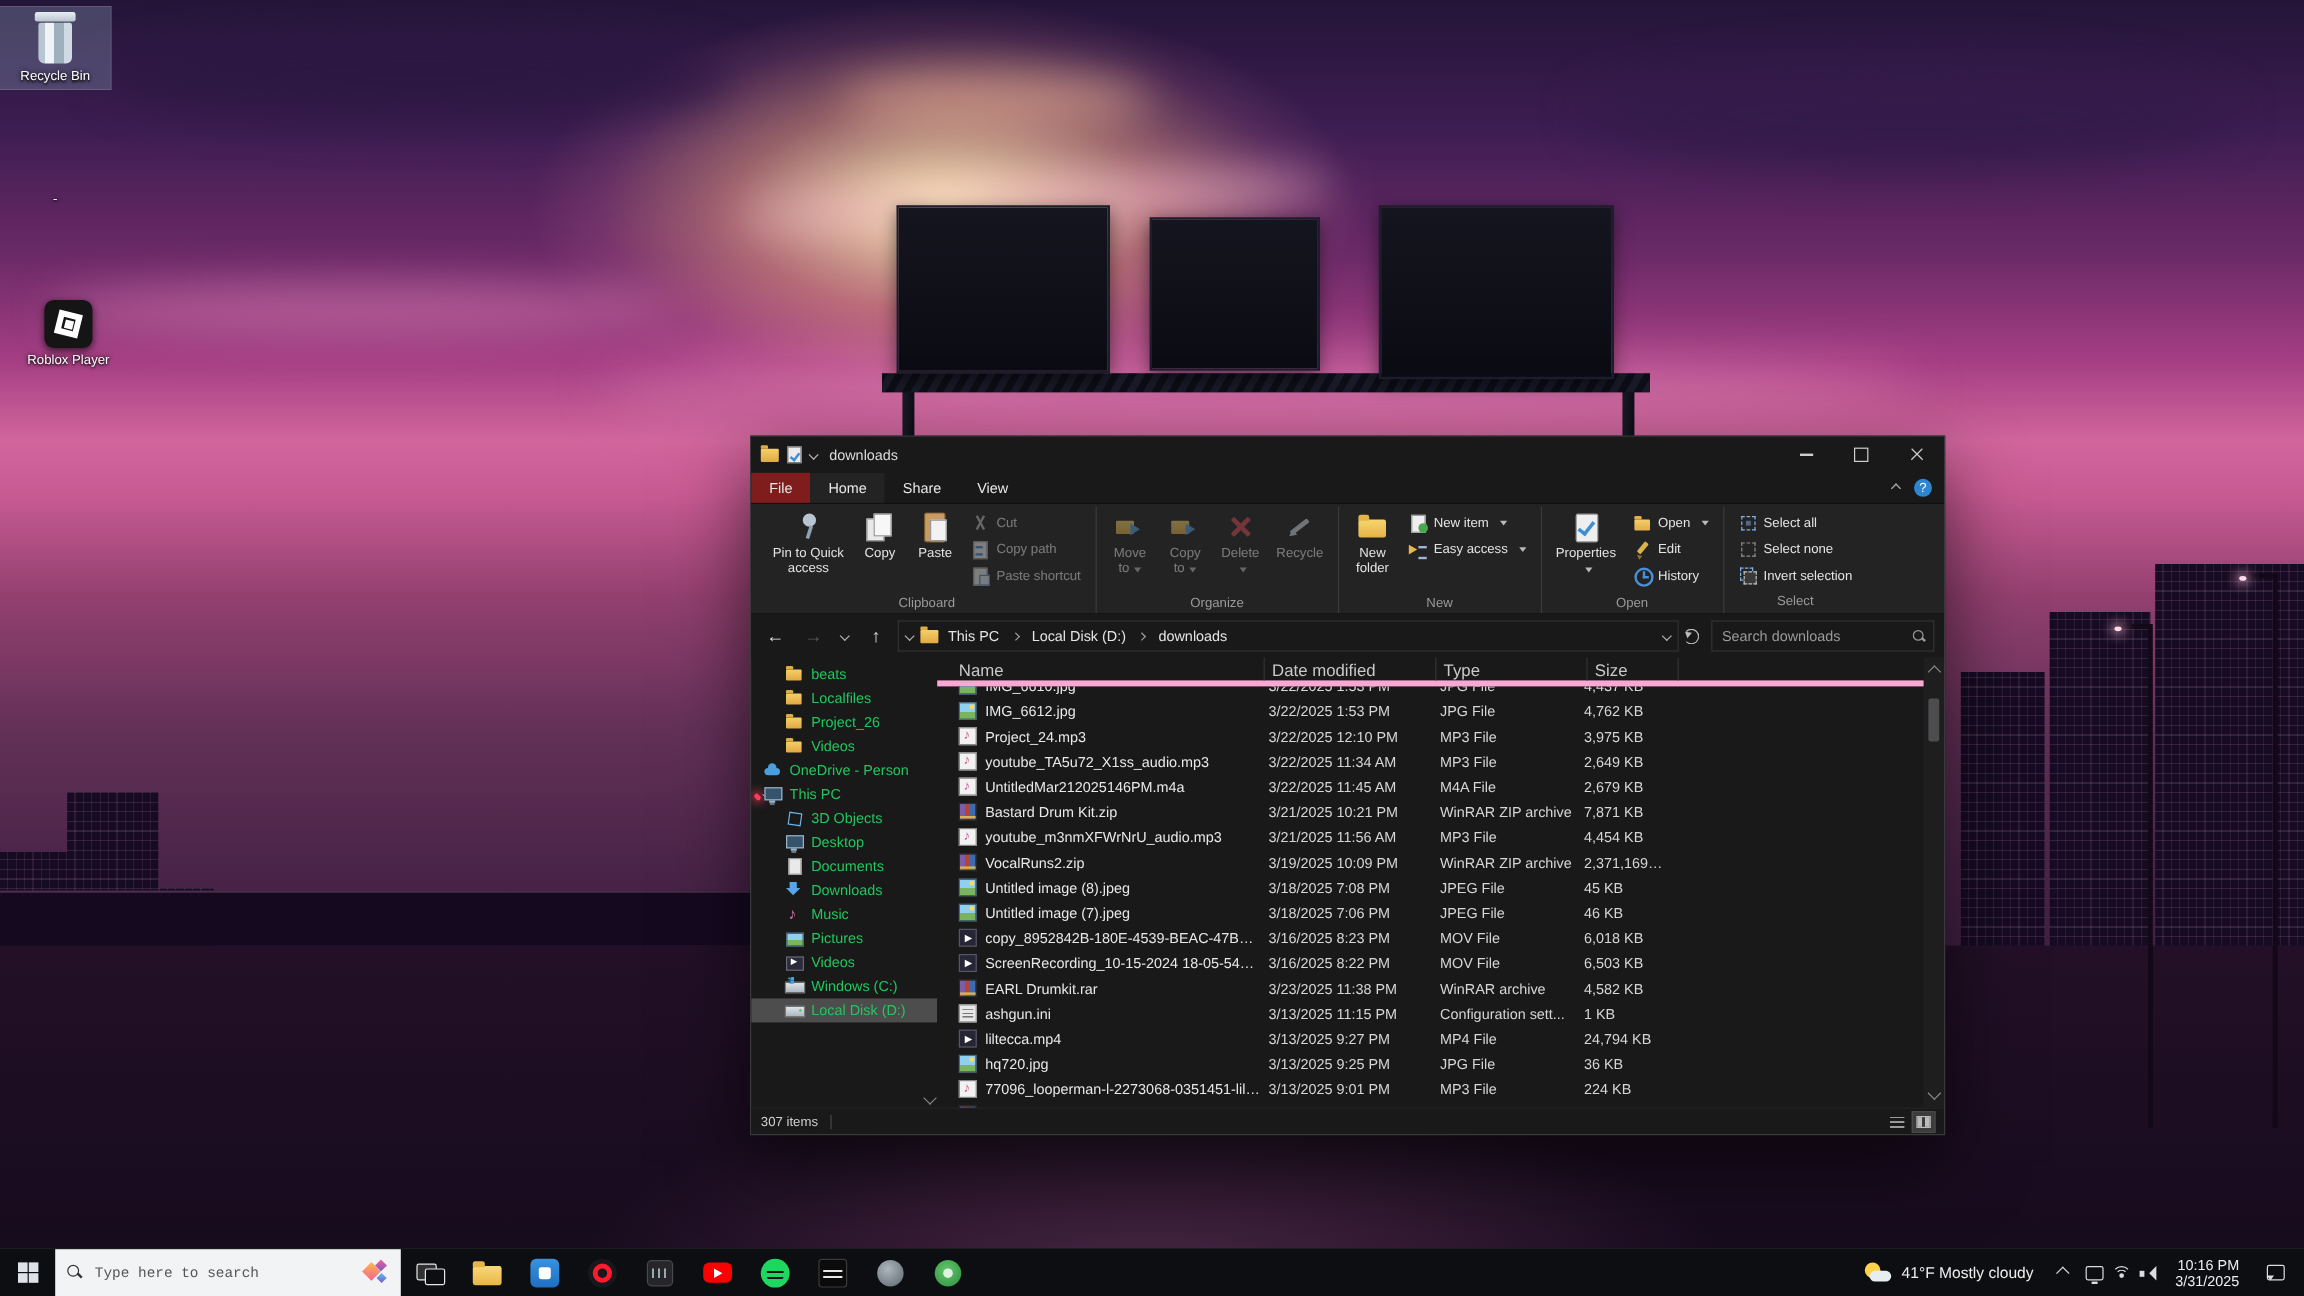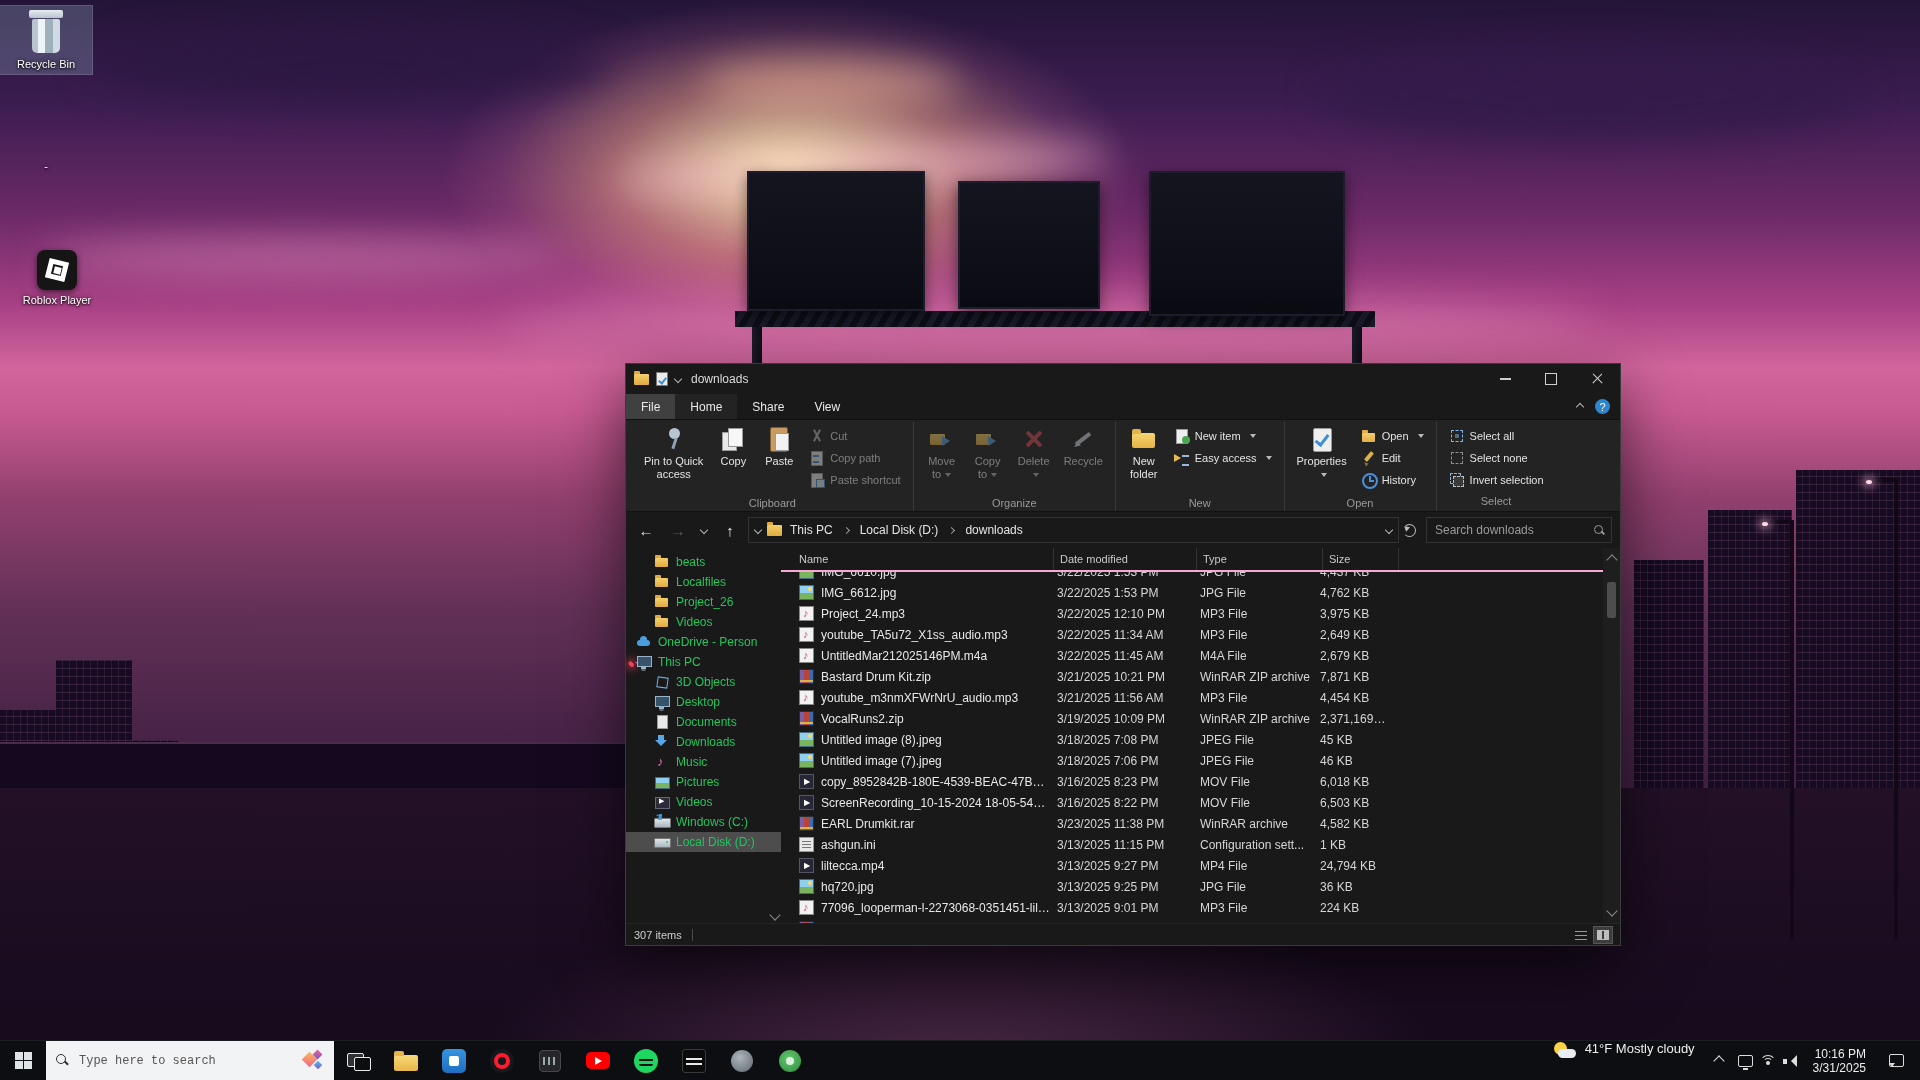--- a/index.html
+++ b/index.html
@@ -71,21 +71,21 @@
   .title-text{margin-left:10px;color:#dcdcdc;font-size:12px}
   .win-controls{margin-left:auto;display:flex;height:100%}
   .wc{width:46px;height:100%;display:flex;align-items:center;justify-content:center;position:relative}
   .wc-min::before{content:"";width:11px;height:1.5px;background:#cfcfcf}
   .wc-max::before{content:"";width:10px;height:10px;border:1.3px solid #cfcfcf}
   .wc-close::before,.wc-close::after{content:"";position:absolute;width:13px;height:1.4px;background:#cfcfcf}
   .wc-close::before{transform:rotate(45deg)}.wc-close::after{transform:rotate(-45deg)}
   
   .menubar{height:26px;display:flex;align-items:stretch;background:#191919;flex:none;border-bottom:1px solid #101010}
   .mtab{padding:0 15px;display:flex;align-items:center;font-size:12px;color:#e8e8e8}
-  .mtab.tab-file{background:#404040}
+  .mtab.tab-file{background:#7f1d1d}
   .mtab.tab-active{background:#232323}
   .menubar-right{margin-left:auto;display:flex;align-items:center;gap:12px;padding-right:10px}
   .help-icon{width:15px;height:15px;border-radius:50%;background:#2f86d0;color:#fff;font-size:11px;display:flex;align-items:center;justify-content:center}
   .help-icon::before{content:"?"}
   
   .ribbon{height:92px;background:#232323;display:flex;flex:none;padding:2px 2px 0 6px;border-bottom:1px solid #121212}
   .rgroup{display:flex;flex-direction:column;border-right:1px solid #3a3a3a;padding:0 5px}
   .rgroup-content{display:flex;align-items:flex-start;flex:1}
   .rgroup-label{font-size:11px;color:#9a9a9a;text-align:center;height:17px;line-height:15px}
   .rbtn-b{display:flex;flex-direction:column;align-items:center;padding:4px 7px 0;min-width:46px;height:74px;cursor:default}
@@ -183,21 +183,21 @@
   .si-down::after{content:"";position:absolute;left:1px;top:6px;border:6px solid transparent;border-top:6px solid #58a6e8}
   .si-music::before{content:"\266A";position:absolute;left:3px;top:0;color:#d873a8;font-size:13px}
   .si-pic::before{content:"";position:absolute;left:1px;top:3px;width:13px;height:10px;background:linear-gradient(180deg,#8fd0f0 55%,#79b55e 55%);border:1px solid #4a6a80}
   .si-video::before{content:"";position:absolute;left:1px;top:3px;width:13px;height:10px;background:#2b2b3a;border:1px solid #667}
   .si-video::after{content:"\25B6";position:absolute;left:5px;top:3px;font-size:7px;color:#fff}
   .si-drive::before,.si-drivewin::before{content:"";position:absolute;left:0;top:4px;width:15px;height:8px;background:linear-gradient(#dfe5ea,#aab6c0);border:1px solid #777;border-radius:1px}
   .si-drive::after{content:"";position:absolute;right:2px;top:7px;width:2px;height:2px;border-radius:50%;background:#3c5}
   .si-drivewin::after{content:"";position:absolute;left:2px;top:0;width:6px;height:6px;background:#37a3e8;clip-path:polygon(0 15%,45% 8%,45% 46%,0 50%,0 15%,0 55%,45% 51%,45% 92%,0 85%,50% 100%,100% 94%,100% 53%,50% 52%,50% 6%,100% 0,100% 47%,50% 49%)}
   
   .listpane{flex:1;display:flex;flex-direction:column;min-width:0;position:relative}
-  .colheaders{height:24px;display:flex;align-items:flex-end;flex:none;color:#c9c9c9;font-size:11px;border-bottom:2px solid #f9a8d4}
+  .colheaders{height:24px;display:flex;align-items:flex-end;flex:none;color:#c9c9c9;font-size:14px;border-bottom:5px solid #f9a8d4}
   .colh{height:100%;display:flex;align-items:center;padding-left:6px;border-right:1px solid #333}
   .colh.h-name{width:273px;padding-left:18px}
   .colh.h-date{width:143px}
   .colh.h-type{width:126px}
   .colh.h-size{width:76px}
   .rows-viewport{flex:1;overflow:hidden;position:relative}
   .rows{margin-top:-11px}
   .row{height:21px;display:flex;align-items:center;font-size:12px;color:#d6d6d6;cursor:default}
   .row .fi{margin-left:18px;margin-right:7px}
   .cell{white-space:nowrap;overflow:hidden;text-overflow:ellipsis}
@@ -270,21 +270,21 @@
   .ta-spotify::after{content:"";position:absolute;left:6px;top:8px;width:14px;height:10px;
      background:repeating-linear-gradient(0deg,#121212 0 2px,transparent 2px 5px);border-radius:2px}
   .ta-cod::before{content:"";position:absolute;inset:1px;background:#0b0b0c;border:1px solid #3a3a3a;border-radius:3px}
   .ta-cod::after{content:"";position:absolute;left:5px;top:9px;width:16px;height:8px;
      background:repeating-linear-gradient(0deg,#e8e8e8 0 2px,transparent 2px 5px)}
   .ta-gray::before{content:"";position:absolute;inset:2px;border-radius:50%;background:radial-gradient(circle at 40% 35%,#aeb6bd,#5d656d)}
   .ta-green::before{content:"";position:absolute;inset:2px;border-radius:50%;background:radial-gradient(circle at 45% 40%,#64c86e,#2c8c3c)}
   .ta-green::after{content:"";position:absolute;left:9px;top:9px;width:8px;height:8px;border-radius:50%;background:#dff2df}
   
   .tray{margin-left:auto;display:flex;align-items:center;height:100%;padding-right:6px}
-  .weather{display:flex;gap:8px;padding:0 12px;height:100%}
+  .weather{display:flex;align-items:center;gap:8px;padding:0 12px;height:100%}
   .weather-icon{position:relative;width:24px;height:20px}
   .weather-icon::before{content:"";position:absolute;left:1px;top:1px;width:13px;height:13px;border-radius:50%;background:#ffd24a}
   .weather-icon::after{content:"";position:absolute;left:5px;top:8px;width:18px;height:9px;background:#e8edf2;border-radius:5px}
   .weather-text{font-size:13px;color:#eee;white-space:nowrap}
   .tray-chev{width:8px;height:8px;border-right:1.6px solid #ddd;border-bottom:1.6px solid #ddd;transform:rotate(225deg);margin:0 12px 0 8px}
   .tray-ic{width:22px;height:40px;display:flex;align-items:center;justify-content:center;flex:none}
   .ic-monitor{position:relative;width:15px;height:12px;border:1.5px solid #ddd;border-radius:2px}
   .ic-monitor::after{content:"";position:absolute;left:4px;bottom:-4px;width:5px;height:2px;background:#ddd}
   .ic-wifi{position:relative;width:16px;height:12px;overflow:hidden}
   .ic-wifi i{position:absolute;border:1.6px solid transparent;border-top-color:#ddd;border-radius:50%}

